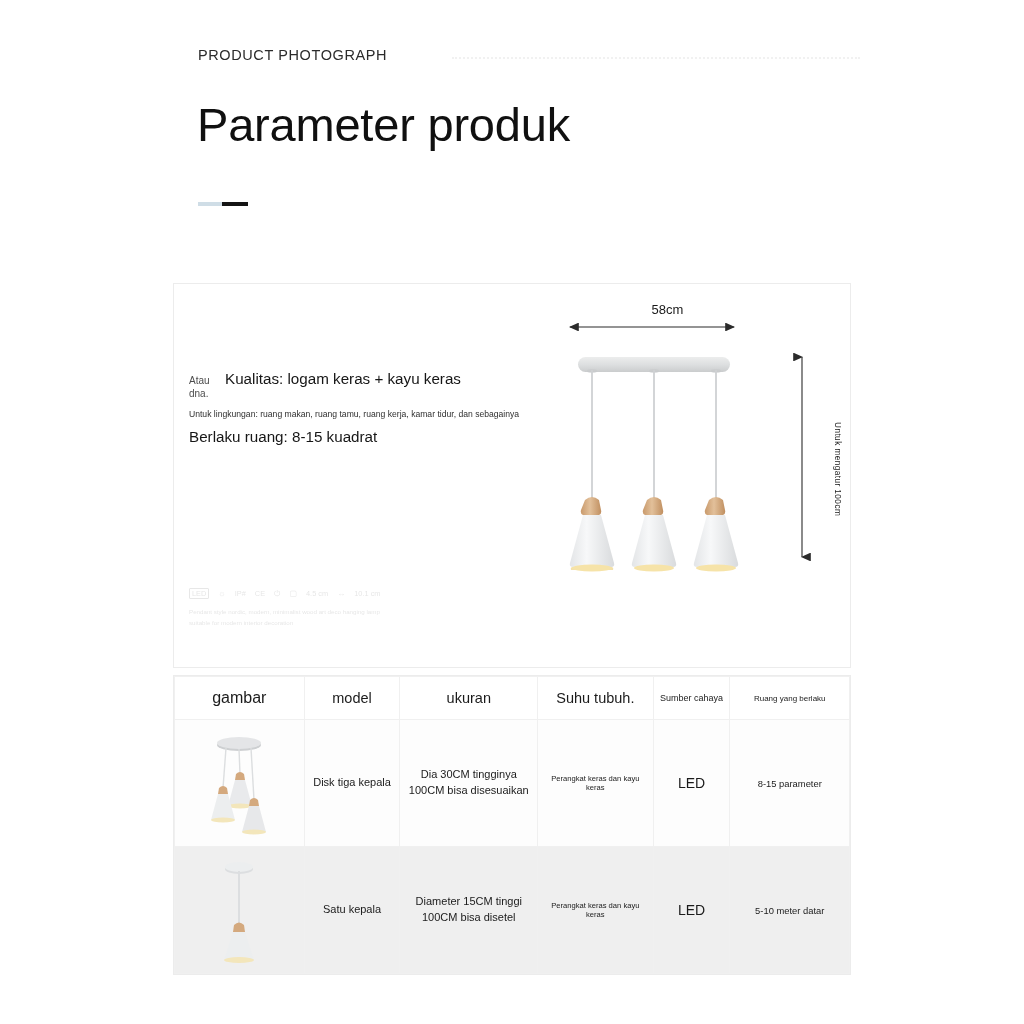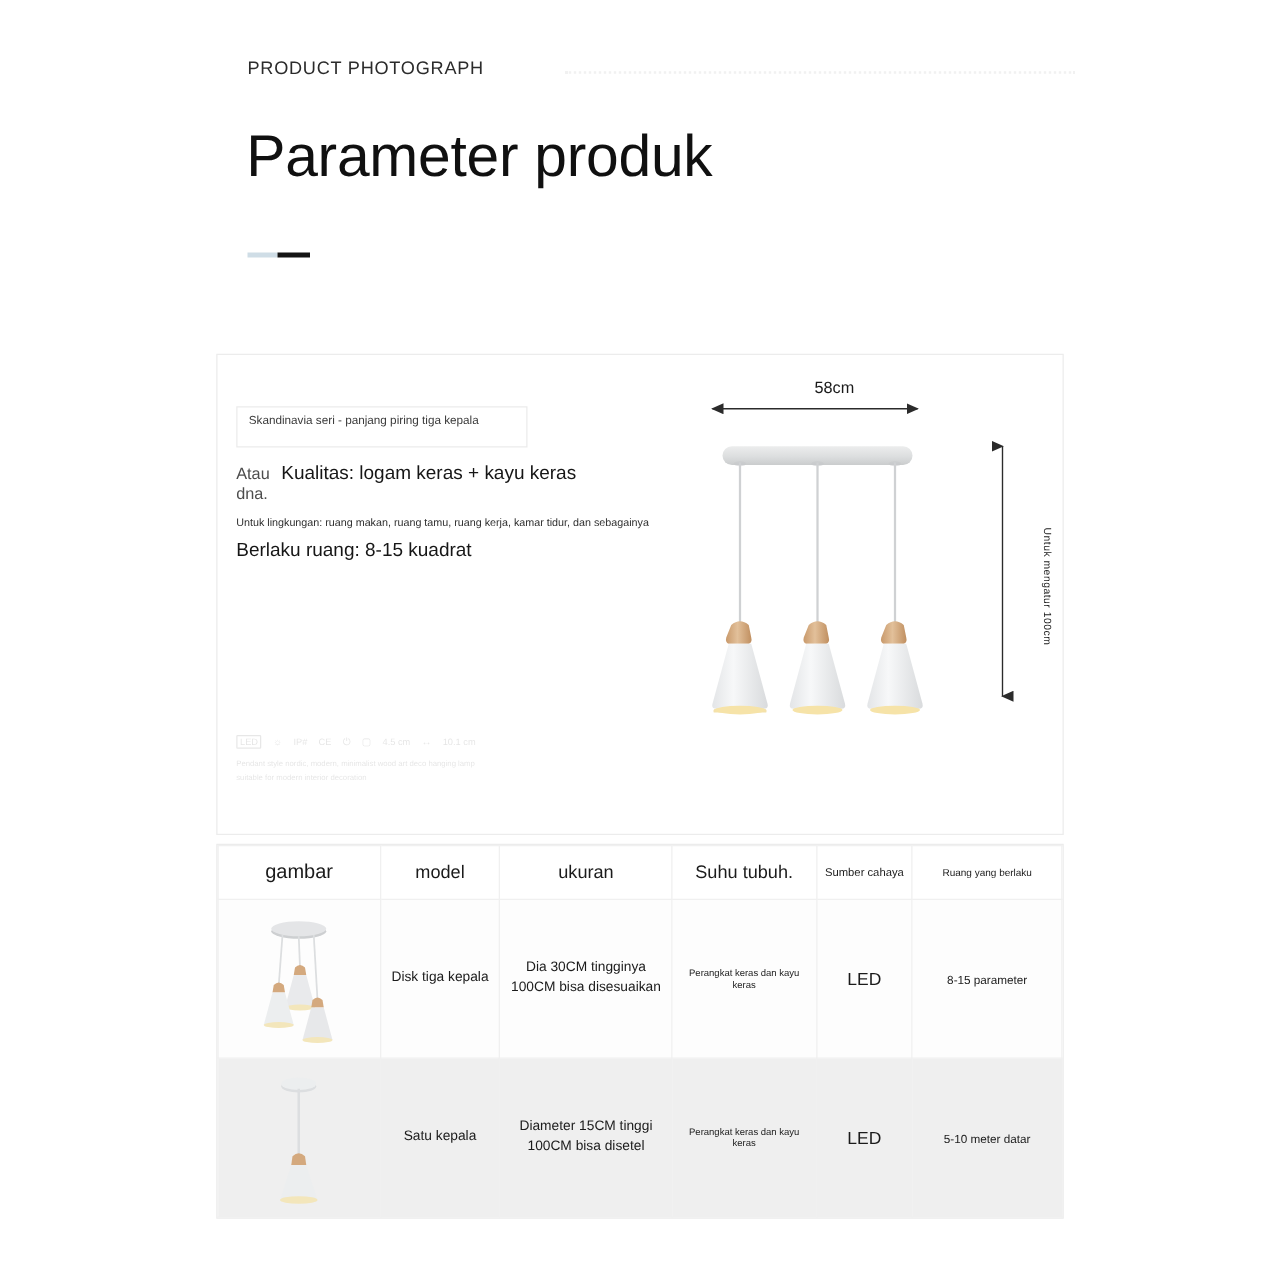--- a/index.html
+++ b/index.html
@@ -83,21 +83,21 @@
   .spec-rows { position: absolute; left: 15px; top: 86px; width: 360px; }
   .spec-row {
     display: flex;
     align-items: baseline;
     margin-bottom: 9px;
     position: relative;
   }
   .side-label {
     width: 36px;
     flex: 0 0 36px;
-    font-size: 13px;
+    font-size: 10px;
     line-height: 1.25;
     color: #4c4c4c;
   }
   .side-label.tiny { font-size: 6.6px; }
   .spec-main {
     font-size: 15.2px;
     color: #161616;
     white-space: nowrap;
   }
   .spec-main.indent { padding-left: 8px; }
@@ -221,21 +221,20 @@
 <div class="eyebrow">PRODUCT PHOTOGRAPH</div>
 <div class="dotted-rule"></div>
 <div class="page-title">Parameter produk</div>
 <div class="accent-rule">
   <div class="seg-a"></div>
   <div class="seg-b"></div>
 </div>
 
 <div class="spec-panel">
 
-  <div class="title-box">Skandinavia seri - panjang piring tiga kepala</div>
 
   <div class="spec-rows">
 
     <div class="spec-row">
       <div class="side-label">Atau dna.</div>
       <div class="spec-main">Kualitas: logam keras + kayu keras</div>
     </div>
 
 
 

